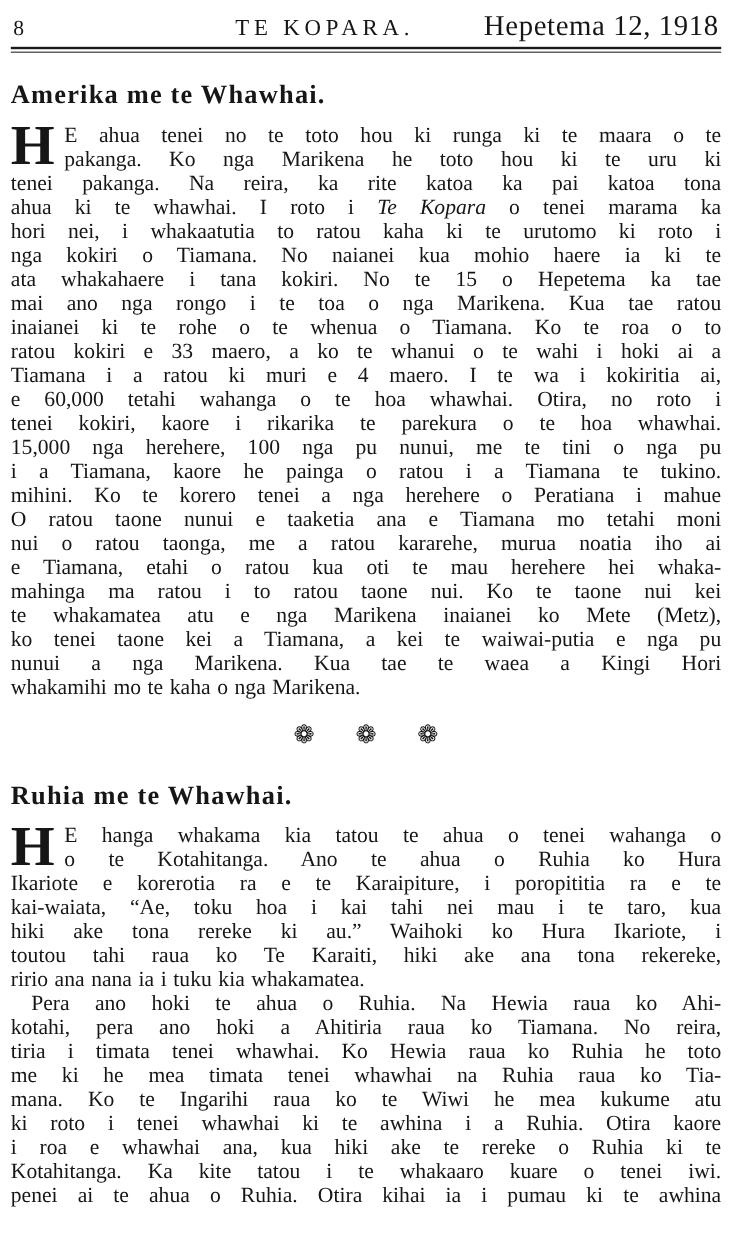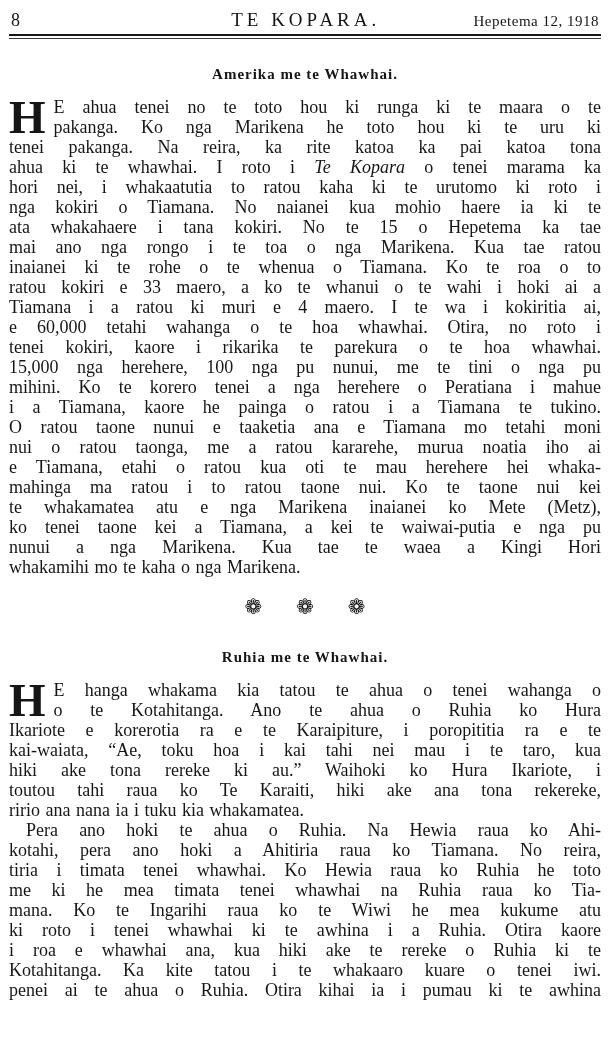--- a/index.html
+++ b/index.html
@@ -20,31 +20,30 @@
     align-items: baseline;
     justify-content: space-between;
     padding: 0 2px;
   }
   .page-number { font-size: 18px; }
   .masthead {
     font-size: 19px;
     letter-spacing: 4px;
     margin-left: 118px;
   }
-  .issue-date { font-size: 15px; letter-spacing: 0.5px; }
+  .issue-date { font-size: 24px; letter-spacing: 0.5px; }
   .head-rule {
     margin-top: 3px;
     height: 2px;
     border-top: 2px solid #191919;
     border-bottom: 1px solid #3a3a3a;
   }
   
   .article-title {
-    text-align: center;
-    font-size: 15px;
+    font-size: 22px;
     font-weight: bold;
     letter-spacing: 1px;
     margin: 22px 0 10px 0;
     line-height: 26px;
   }
   
   .para {
     font-size: 18px;
     line-height: 20px;
     word-spacing: 1px;
@@ -103,22 +102,22 @@
         <div class="line">hori nei, i whakaatutia to ratou kaha ki te urutomo ki roto i</div>
         <div class="line">nga kokiri o Tiamana.  No naianei kua mohio haere ia ki te</div>
         <div class="line">ata whakahaere i tana kokiri.  No te 15 o Hepetema ka tae</div>
         <div class="line">mai ano nga rongo i te toa o nga Marikena.  Kua tae ratou</div>
         <div class="line">inaianei ki te rohe o te whenua o Tiamana.  Ko te roa o to</div>
         <div class="line">ratou kokiri e 33 maero, a ko te whanui o te wahi i hoki ai a</div>
         <div class="line">Tiamana i a ratou ki muri e 4 maero.  I te wa i kokiritia ai,</div>
         <div class="line">e 60,000 tetahi wahanga o te hoa whawhai.  Otira, no roto i</div>
         <div class="line">tenei kokiri, kaore i rikarika te parekura o te hoa whawhai.</div>
         <div class="line">15,000 nga herehere, 100 nga pu nunui, me te tini o nga pu</div>
+        <div class="line">i a Tiamana, kaore he painga o ratou i a Tiamana te tukino.</div>
         <div class="line">mihini. Ko te korero tenei a nga herehere o Peratiana i mahue</div>
-        <div class="line">i a Tiamana, kaore he painga o ratou i a Tiamana te tukino.</div>
         <div class="line">O ratou taone nunui e taaketia ana e Tiamana mo tetahi moni</div>
         <div class="line">nui o ratou taonga, me a ratou kararehe, murua noatia iho ai</div>
         <div class="line">e Tiamana, etahi o ratou kua oti te mau herehere hei whaka-</div>
         <div class="line">mahinga ma ratou i to ratou taone nui.  Ko te taone nui kei</div>
         <div class="line">te whakamatea atu e nga Marikena inaianei ko Mete (Metz),</div>
         <div class="line">ko tenei taone kei a Tiamana, a kei te waiwai-putia e nga pu</div>
         <div class="line">nunui a nga Marikena.  Kua tae te waea a Kingi Hori</div>
         <div class="line">whakamihi mo te kaha o nga Marikena.</div>
       </div>
   </section>

